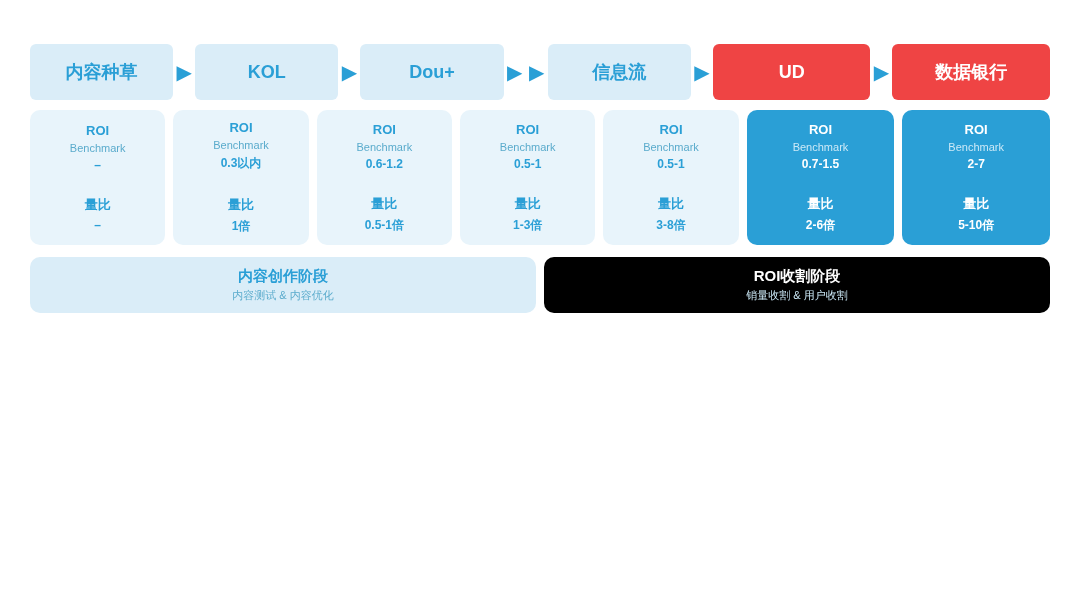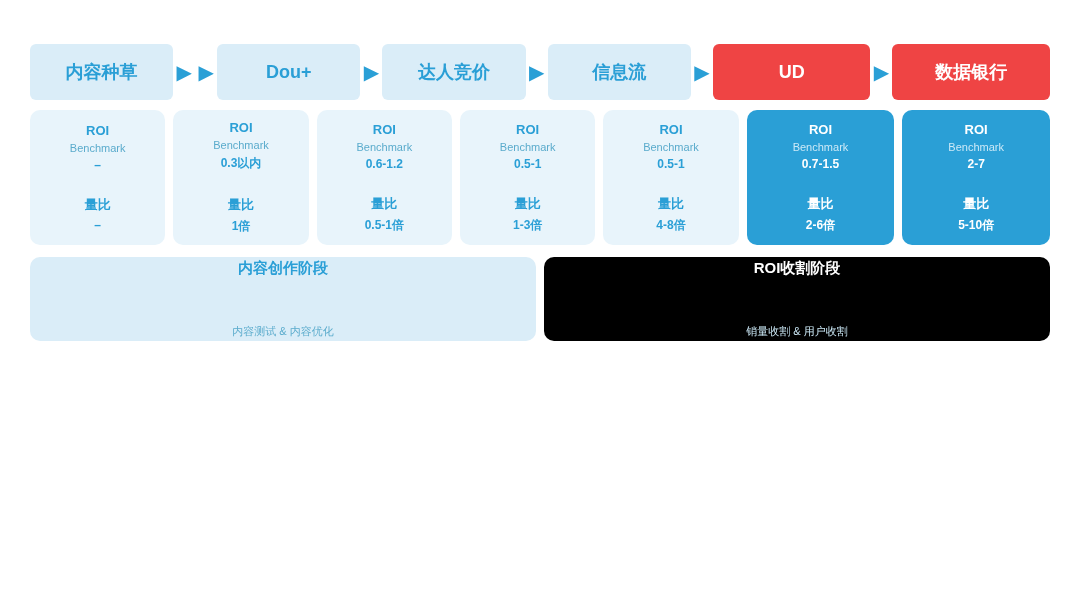--- a/index.html
+++ b/index.html
@@ -134,24 +134,23 @@
       width: 100%;
       margin-top: 2px;
     }
 
     .phase-box {
       display: flex;
       flex-direction: column;
       align-items: center;
       justify-content: center;
       border-radius: 10px;
-      padding: 2px 8px;
+      padding: 10px 8px;
       background: #daedf8;
       text-align: center;
-      gap: 44px;
     }
 
     .phase-box.dark {
       background: #000000;
       color: #fff;
     }
 
     .phase-title {
       font-size: 15px;
       font-weight: 700;
@@ -172,24 +171,24 @@
 </head>
 <body>
 
 <h1 class="page-title"></h1>
 
 <div class="main-grid">
 
   <div class="row-stages" id="row-stages">
       <div class="stage-box" style="flex: 1 1 0%;">内容种草</div>
       <div class="arrow">▶</div>
+      <div class="stage-box" style="flex: 1 1 0%;">KOL</div>
       <div class="arrow">▶</div>
       <div class="stage-box" style="flex: 1 1 0%;">Dou+</div>
       <div class="arrow">▶</div>
-      <div class="stage-box" style="flex: 1 1 0%;">达人竞价</div>
       <div class="arrow">▶</div>
       <div class="stage-box" style="flex: 1 1 0%;">信息流</div>
       <div class="arrow">▶</div>
       <div class="stage-box dark" style="flex: 1.1 1 0%;">UD</div>
       <div class="arrow">▶</div>
       <div class="stage-box dark" style="flex: 1.1 1 0%;">数据银行</div>
     </div>
 
   <div class="row-roi" id="row-roi">
       <div class="roi-card" style="flex: 1 1 0%;">
@@ -222,21 +221,21 @@
         <div class="benchmark-value">0.5-1</div>
         <div class="liang-label">量比</div>
         <div class="liang-value">1-3倍</div>
       </div>
       <div class="spacer"></div>
       <div class="roi-card" style="flex: 1 1 0%;">
         <div class="roi-label">ROI</div>
         <div class="benchmark-label">Benchmark</div>
         <div class="benchmark-value">0.5-1</div>
         <div class="liang-label">量比</div>
-        <div class="liang-value">4-8倍</div>
+        <div class="liang-value">3-8倍</div>
       </div>
       <div class="spacer"></div>
       <div class="roi-card dark" style="flex: 1.1 1 0%;">
         <div class="roi-label">ROI</div>
         <div class="benchmark-label">Benchmark</div>
         <div class="benchmark-value">0.7-1.5</div>
         <div class="liang-label">量比</div>
         <div class="liang-value">2-6倍</div>
       </div>
       <div class="spacer"></div>

